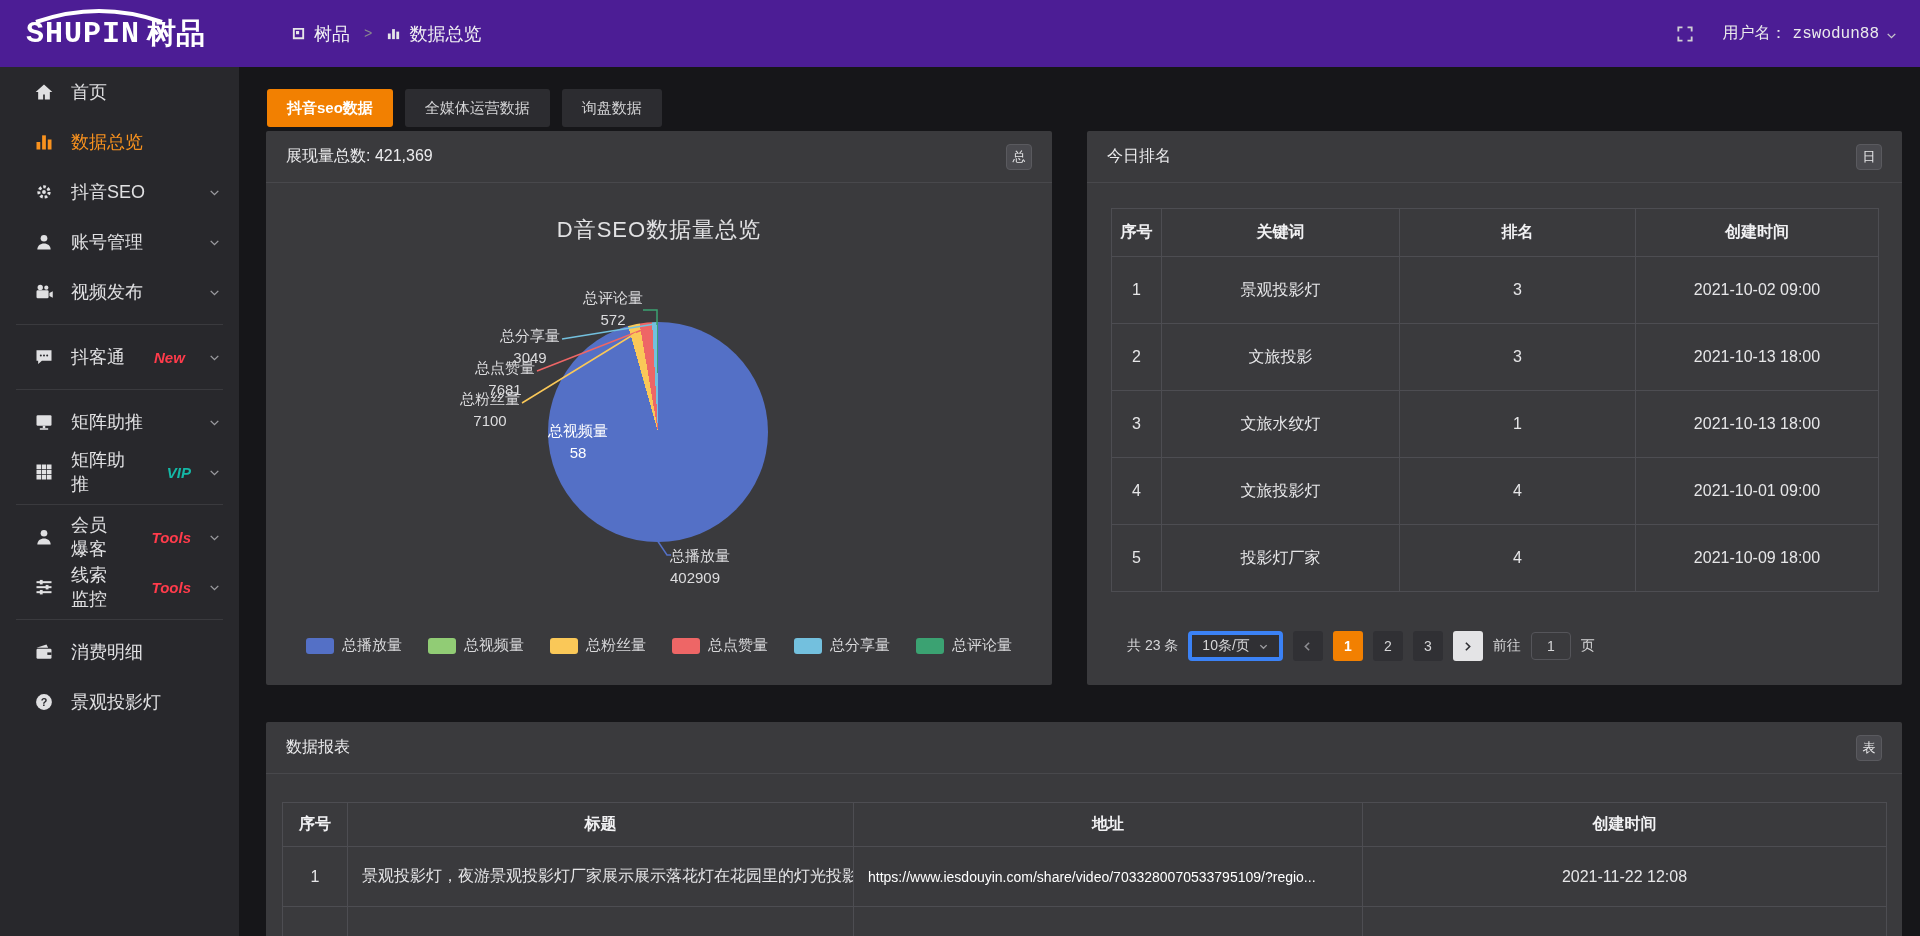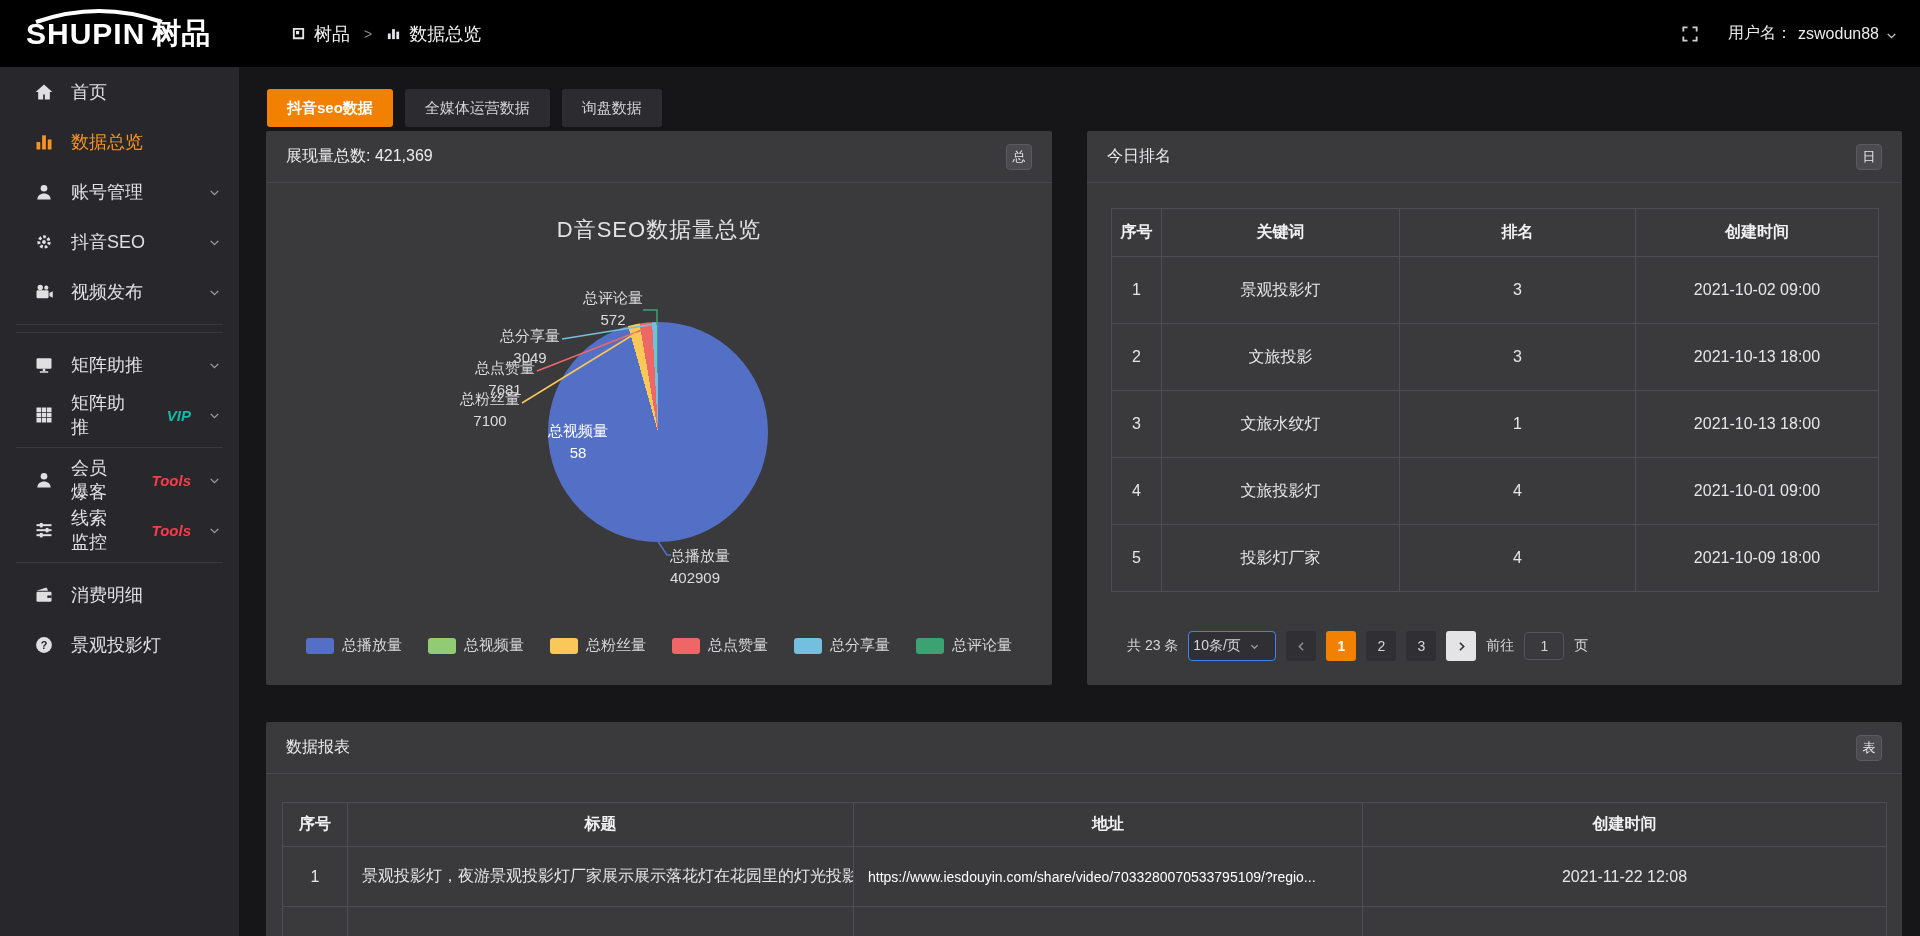--- a/index.html
+++ b/index.html
@@ -1,20 +1,20 @@
 <!DOCTYPE html>
 <html><head>
 <meta charset="utf-8">
 <style>
   * { margin:0; padding:0; box-sizing:border-box; }
   body { background:#0f0f12; font-family:"Liberation Sans","DejaVu Sans",sans-serif; }
   .app { position:relative; width:1920px; height:936px; overflow:hidden; background:#161619; color:#e2e2e4; }
 
   
-  header { position:absolute; left:0; top:0; width:1920px; height:67px; background:#000000; display:flex; align-items:center; z-index:5; }
+  header { position:absolute; left:0; top:0; width:1920px; height:67px; background:#4c1d95; display:flex; align-items:center; z-index:5;font-family:Liberation Mono, monospace; }
   .logo { width:257px; padding-left:26px; display:flex; align-items:center; gap:7px; }
   .logo-wrap { position:relative; display:inline-block; }
   .logo-arc { position:absolute; left:4px; top:-9px; width:138px; height:16px; }
   .logo-en { font-size:30px; font-weight:800; color:#fff; letter-spacing:1px; }
   .logo-cn { font-size:29px; font-weight:700; color:#fff; }
   .breadcrumb { margin-left:34px; display:flex; align-items:center; gap:8px; font-size:18px; color:#f2f2f4; }
   .bc-sep { color:#8a8a8e; font-size:14px; margin:0 6px; }
   .bc-icon { width:15px; height:15px; color:#e6e6e8; display:flex; }
   .header-right { margin-left:auto; display:flex; align-items:center; padding-right:22px; }
   .fullscreen { width:20px; height:20px; color:#d0d0d3; margin-right:28px; display:flex; cursor:pointer; }
@@ -67,21 +67,21 @@
   table { border-collapse:collapse; table-layout:fixed; }
   th, td { border:1px solid #4d4d52; text-align:center; font-weight:400; }
   thead th { font-size:16px; color:#f2f2f4; font-weight:700; }
   tbody td { font-size:16px; color:#e6e6e8; }
 
   .rank-table { position:absolute; left:24px; top:77px; width:767px; }
   .rank-table thead th { height:48px; }
   .rank-table tbody td { height:67px; }
 
   .pagination { position:absolute; left:40px; top:500px; display:flex; align-items:center; gap:10px; font-size:14px; color:#d6d6d8; }
-  .pg-size { height:30px; min-width:88px; padding:0 4px; border:1px solid #3b82f6; border-radius:4px; background:#303034; display:flex; align-items:center; gap:8px; cursor:pointer; }
+  .pg-size { height:30px; min-width:88px; padding:0 10px; border:4px solid #3b82f6; border-radius:4px; background:#303034; display:flex; align-items:center; gap:8px; cursor:pointer; }
   .pg-caret { width:11px; height:11px; color:#9c9ca0; display:flex; }
   .pg-btn, .pg-num { width:30px; height:30px; border:none; border-radius:3px; background:#303034; color:#d6d6d8; font-size:14px; display:flex; align-items:center; justify-content:center; cursor:pointer; font-family:inherit; }
   .pg-num.active { background:#f28001; color:#fff; font-weight:700; }
   .pg-btn svg { width:13px; height:13px; }
   .pg-btn.prev { color:#8b8b90; }
   .pg-btn.next { background:#e4e4e6; color:#303034; }
   .pg-input { width:40px; height:28px; border:1px solid #55555a; border-radius:4px; text-align:center; line-height:26px; display:inline-block; cursor:text; }
 
   .report-table { position:absolute; left:16px; top:80px; width:1604px; }
   .report-table thead th { height:44px; }
@@ -153,40 +153,40 @@
           <svg viewBox="0 0 24 24" fill="currentColor">
             <rect x="3" y="12" width="4.5" height="9"></rect>
             <rect x="9.75" y="4" width="4.5" height="17"></rect>
             <rect x="16.5" y="9" width="4.5" height="12"></rect>
           </svg>
         </span>
       <span>数据总览</span>
     </div>
     <div class="side-item">
       <span class="s-icon">
-          <svg viewBox="0 0 24 24" fill="currentColor">
-            <circle cx="12" cy="7.5" r="4"></circle>
-            <path d="M4 21c0-4.5 3.6-7.2 8-7.2s8 2.7 8 7.2z"></path>
-          </svg>
-        </span>
-      <span>账号管理</span>
-      <span class="s-chevron">
-          <svg viewBox="0 0 24 24" fill="none" stroke="currentColor" stroke-width="2.5">
-            <path d="M5 9l7 7 7-7"></path>
-          </svg>
-        </span>
-    </div>
-    <div class="side-item">
-      <span class="s-icon">
           <svg viewBox="0 0 24 24">
             <circle cx="12" cy="12" r="6.2" fill="none" stroke="currentColor" stroke-width="3.6" stroke-dasharray="3.2 2.3"></circle>
             <circle cx="12" cy="12" r="2.3" fill="currentColor"></circle>
           </svg>
         </span>
       <span>抖音SEO</span>
+      <span class="s-chevron">
+          <svg viewBox="0 0 24 24" fill="none" stroke="currentColor" stroke-width="2.5">
+            <path d="M5 9l7 7 7-7"></path>
+          </svg>
+        </span>
+    </div>
+    <div class="side-item">
+      <span class="s-icon">
+          <svg viewBox="0 0 24 24" fill="currentColor">
+            <circle cx="12" cy="7.5" r="4"></circle>
+            <path d="M4 21c0-4.5 3.6-7.2 8-7.2s8 2.7 8 7.2z"></path>
+          </svg>
+        </span>
+      <span>账号管理</span>
       <span class="s-chevron">
           <svg viewBox="0 0 24 24" fill="none" stroke="currentColor" stroke-width="2.5">
             <path d="M5 9l7 7 7-7"></path>
           </svg>
         </span>
     </div>
     <div class="side-item">
       <span class="s-icon">
           <svg viewBox="0 0 24 24" fill="currentColor">
             <circle cx="7.5" cy="6.5" r="3.2"></circle>
@@ -196,20 +196,37 @@
           </svg>
         </span>
       <span>视频发布</span>
       <span class="s-chevron">
           <svg viewBox="0 0 24 24" fill="none" stroke="currentColor" stroke-width="2.5">
             <path d="M5 9l7 7 7-7"></path>
           </svg>
         </span>
     </div>
     <div class="divider"></div>
+    <div class="side-item">
+      <span class="s-icon">
+          <svg viewBox="0 0 24 24" fill="currentColor">
+            <path d="M3 4h18v12.5H9.5L5 20.5v-4H3z"></path>
+            <circle cx="8.2" cy="10.2" r="1.2" fill="#28282c"></circle>
+            <circle cx="12" cy="10.2" r="1.2" fill="#28282c"></circle>
+            <circle cx="15.8" cy="10.2" r="1.2" fill="#28282c"></circle>
+          </svg>
+        </span>
+      <span>抖客通</span>
+      <span class="s-badge red">New</span>
+      <span class="s-chevron">
+          <svg viewBox="0 0 24 24" fill="none" stroke="currentColor" stroke-width="2.5">
+            <path d="M5 9l7 7 7-7"></path>
+          </svg>
+        </span>
+    </div>
     <div class="divider"></div>
     <div class="side-item">
       <span class="s-icon">
           <svg viewBox="0 0 24 24" fill="currentColor">
             <rect x="3" y="4" width="18" height="12.5" rx="1.5"></rect>
             <rect x="10.5" y="16.5" width="3" height="3"></rect>
             <rect x="7" y="19.5" width="10" height="1.8"></rect>
           </svg>
         </span>
       <span>矩阵助推</span>

